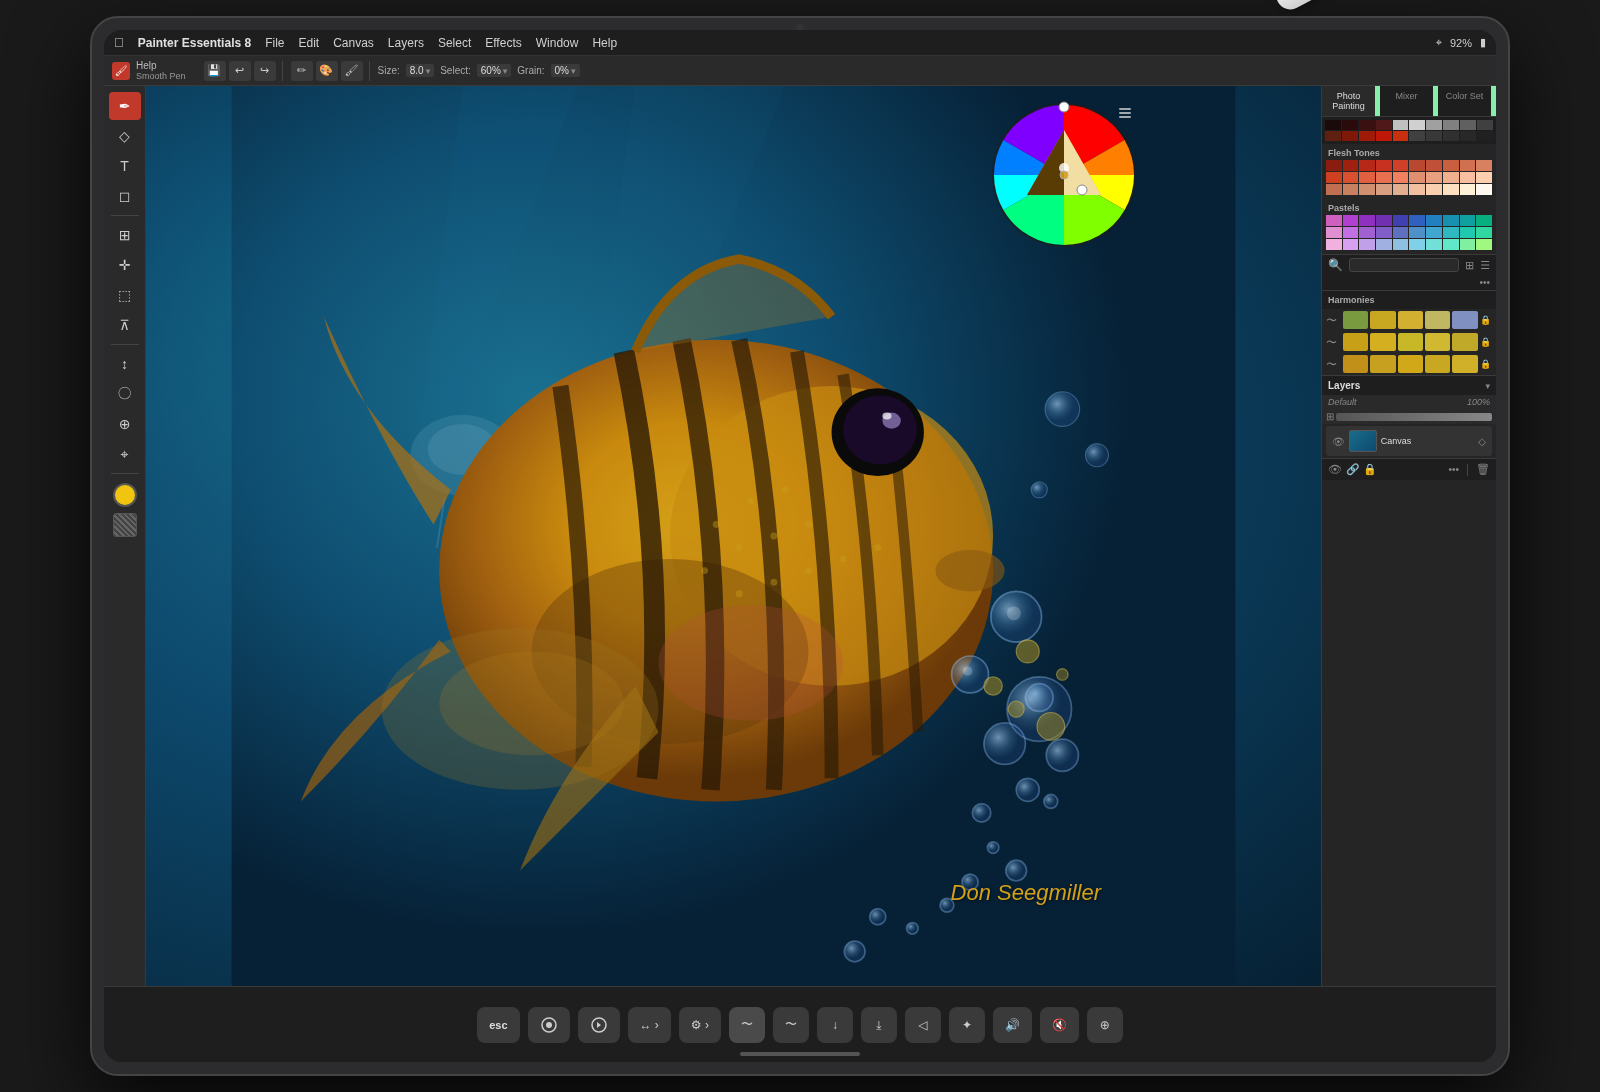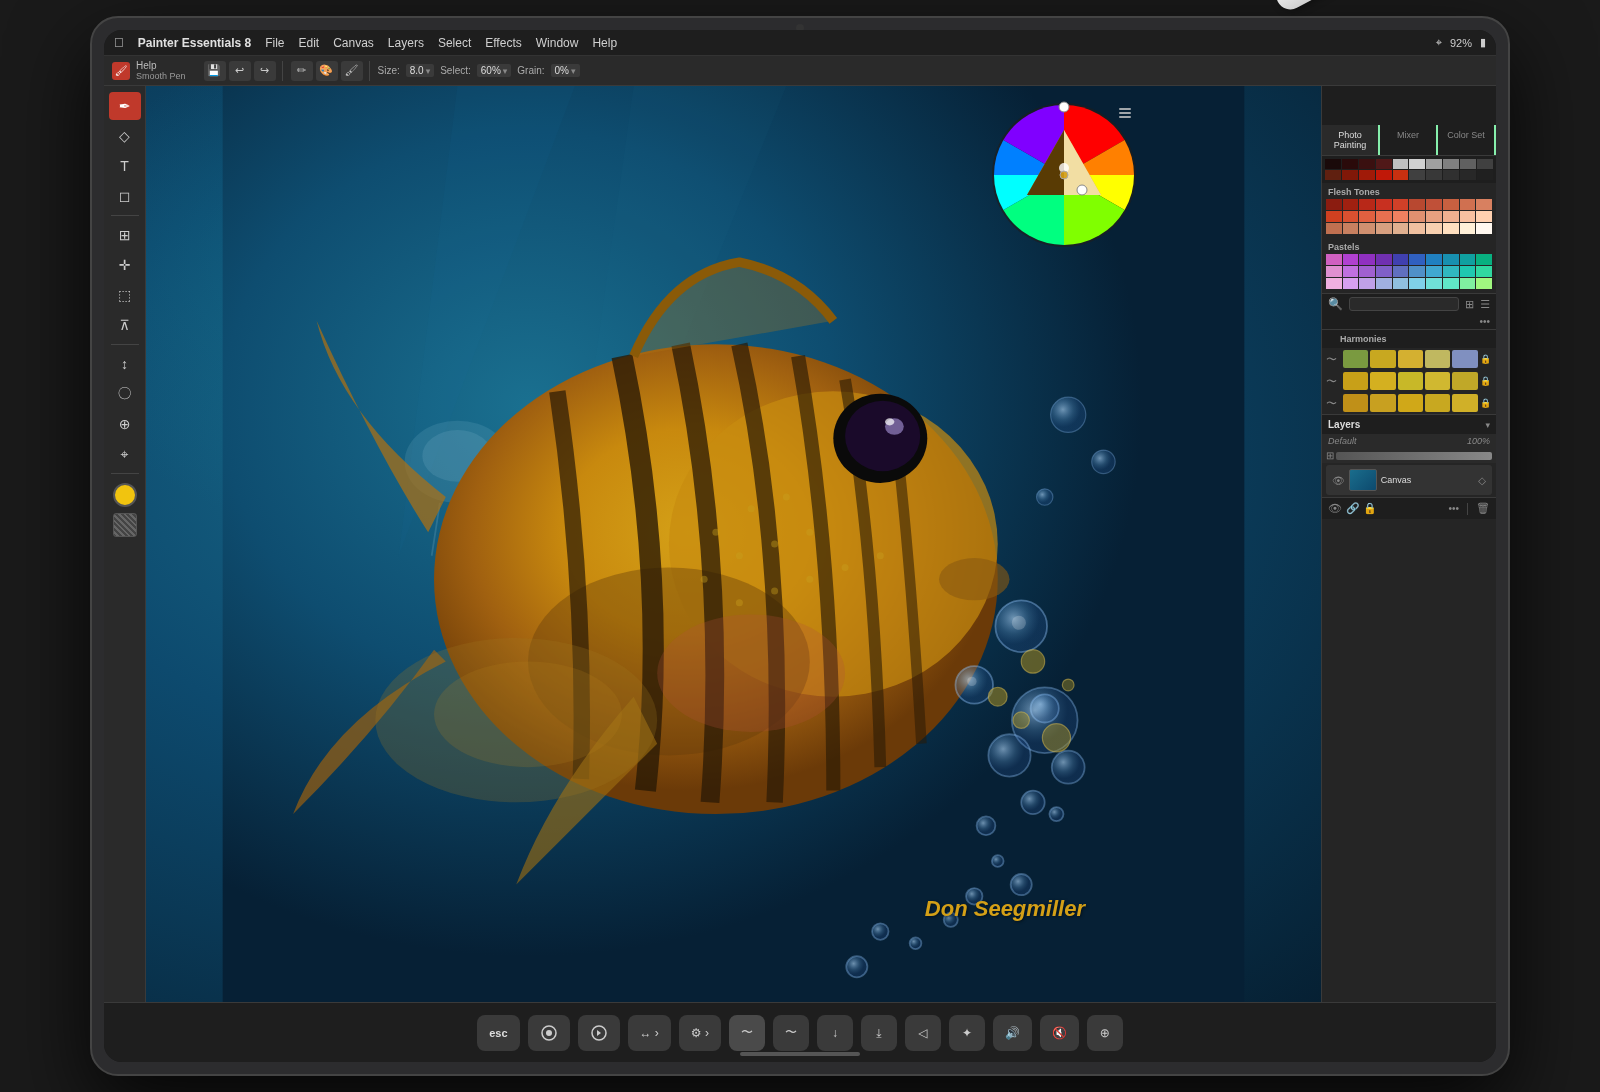--- a/index.html
+++ b/index.html
@@ -269,22 +269,21 @@
       border-bottom: 1px solid #3a3a3a;
       flex-shrink: 0;
     }
     .panel-tab {
       flex: 1;
       padding: 5px 4px;
       font-size: 9px;
       color: #888;
       text-align: center;
       cursor: pointer;
-      border-right: 2px solid #86efac;
-      margin-top: 39px;
+      border-right: 5px solid #86efac;
     }
     .panel-tab.active {
       color: #ddd;
       background: #2a2a2a;
     }
 
     .section-title {
       font-size: 9px;
       color: #aaa;
       padding: 4px 6px 2px;
@@ -298,21 +297,21 @@
     
     .harmonies-section {
       border-top: 1px solid #3a3a3a;
       flex-shrink: 0;
     }
 
     .harmonies-header {
       display: flex;
       align-items: flex-start;
       justify-content: space-between;
-      padding: 4px 18px;
+      padding: 4px 6px;
       background: #1e1e1e;
     }
 
     .harmonies-title {
       font-size: 9px;
       color: #aaa;
       font-weight: 600;
     }
 
     .harmony-row {
@@ -419,21 +418,21 @@
     }
 
     .layers-bottom-btn {
       font-size: 11px;
       color: #888;
       cursor: pointer;
     }
 
     
     .bottom-bar {
-      height: 60px;
+      height: 76px;
       background: #1e1e1e;
       display: flex;
       align-items: center;
       justify-content: center;
       gap: 8px;
       border-top: 1px solid #3a3a3a;
       padding: 0 4px;
       flex-shrink: 0;
     }
 
@@ -470,25 +469,25 @@
       width: 120px;
       height: 4px;
       background: #555;
       border-radius: 2px;
     }
 
     
     .watermark {
       position: absolute;
       bottom: 80px;
-      right: 236px;
+      right: 220px;
       font-size: 22px;
       color: #d4a017;
       font-style: italic;
-      font-weight: 700;
+      font-weight: 400;
       text-shadow: 1px 1px 3px rgba(0,0,0,0.5);
     }
 
     
     .front-camera {
       position: absolute;
       top: 6px;
       left: 50%;
       transform: translateX(-50%);
       width: 8px;

